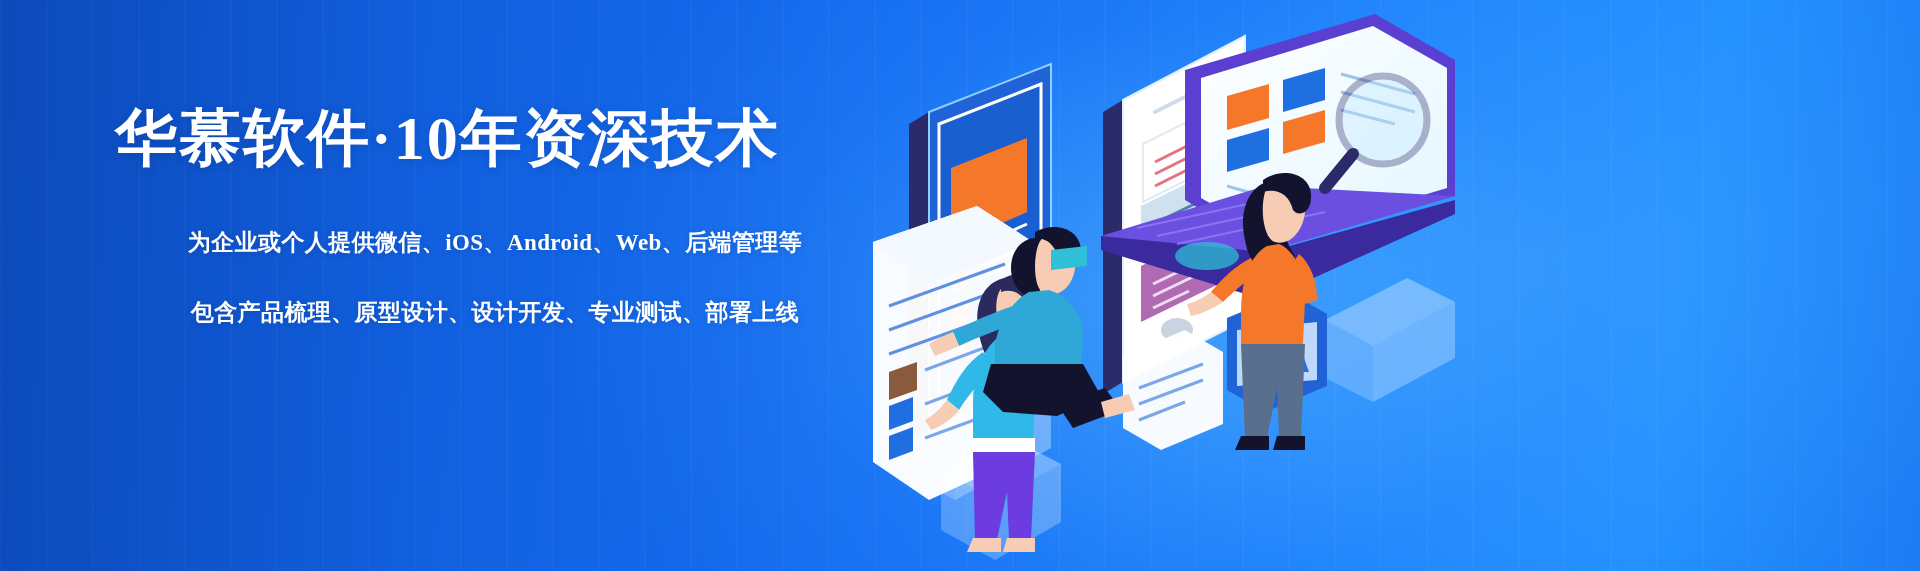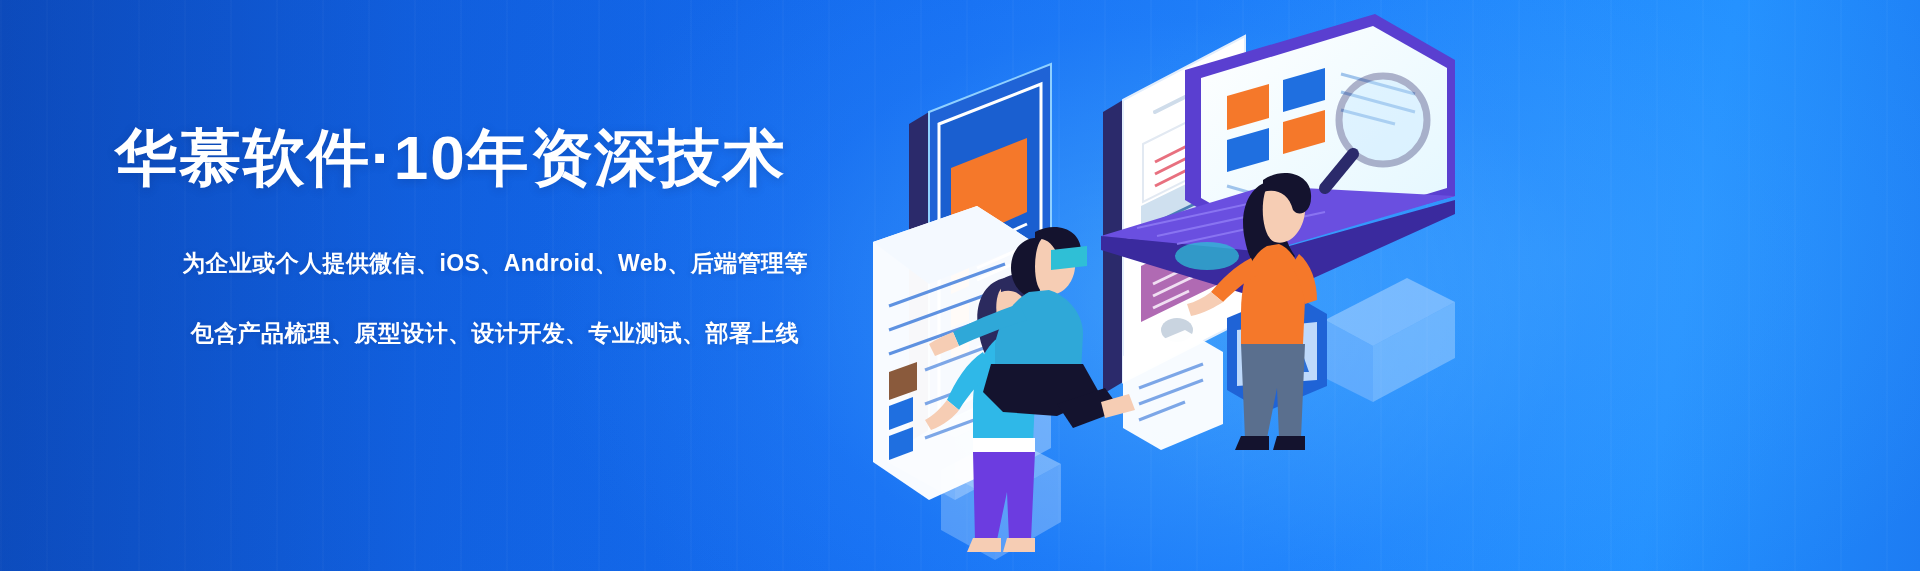--- a/index.html
+++ b/index.html
@@ -15,21 +15,21 @@
   }
   
   #banner .bands{position:absolute;inset:0;
     background:repeating-linear-gradient(90deg,rgba(255,255,255,.022) 0px,rgba(255,255,255,.022) 2px,rgba(0,0,0,0) 2px,rgba(0,0,0,0) 46px);
     pointer-events:none;}
   #banner .vig{position:absolute;inset:0;
     background:linear-gradient(90deg,rgba(4,40,120,.30) 0%,rgba(4,40,120,.06) 22%,rgba(0,0,0,0) 45%);
     pointer-events:none;}
 
   
-  .copy{position:absolute;left:115px;top:120px;width:760px;}
+  .copy{position:absolute;left:115px;top:100px;width:760px;font-family:Liberation Serif, serif;}
   .headline{
     color:#ffffff;font-size:62px;line-height:76px;font-weight:700;
     letter-spacing:2px;white-space:nowrap;margin:0 0 52px 0;
     text-shadow:0 2px 10px rgba(0,30,90,.22);
   }
   .sub{
     color:#ffffff;font-size:23px;line-height:30px;font-weight:700;
     letter-spacing:.4px;white-space:nowrap;margin:0 0 40px 0;
     text-shadow:0 1px 6px rgba(0,30,90,.20);
     text-align:center;

